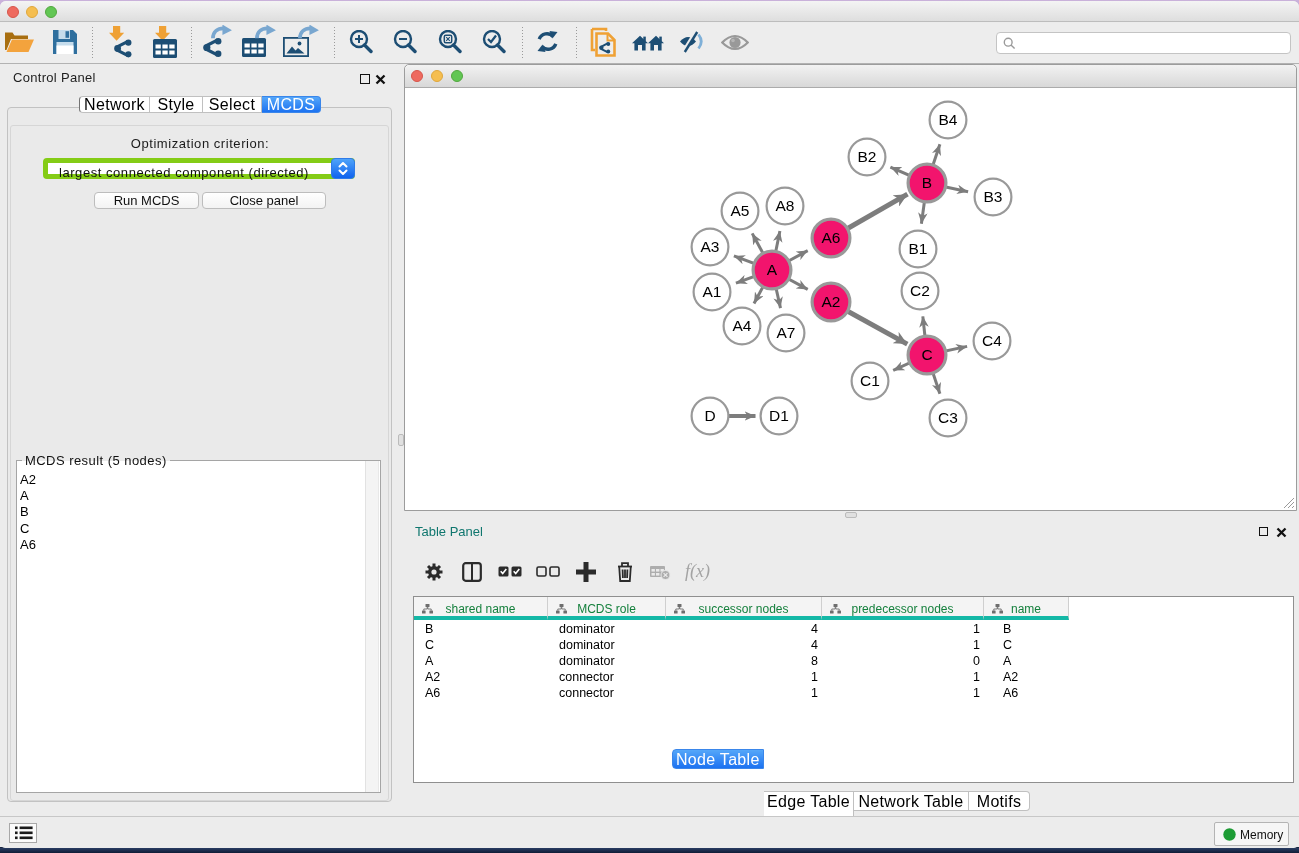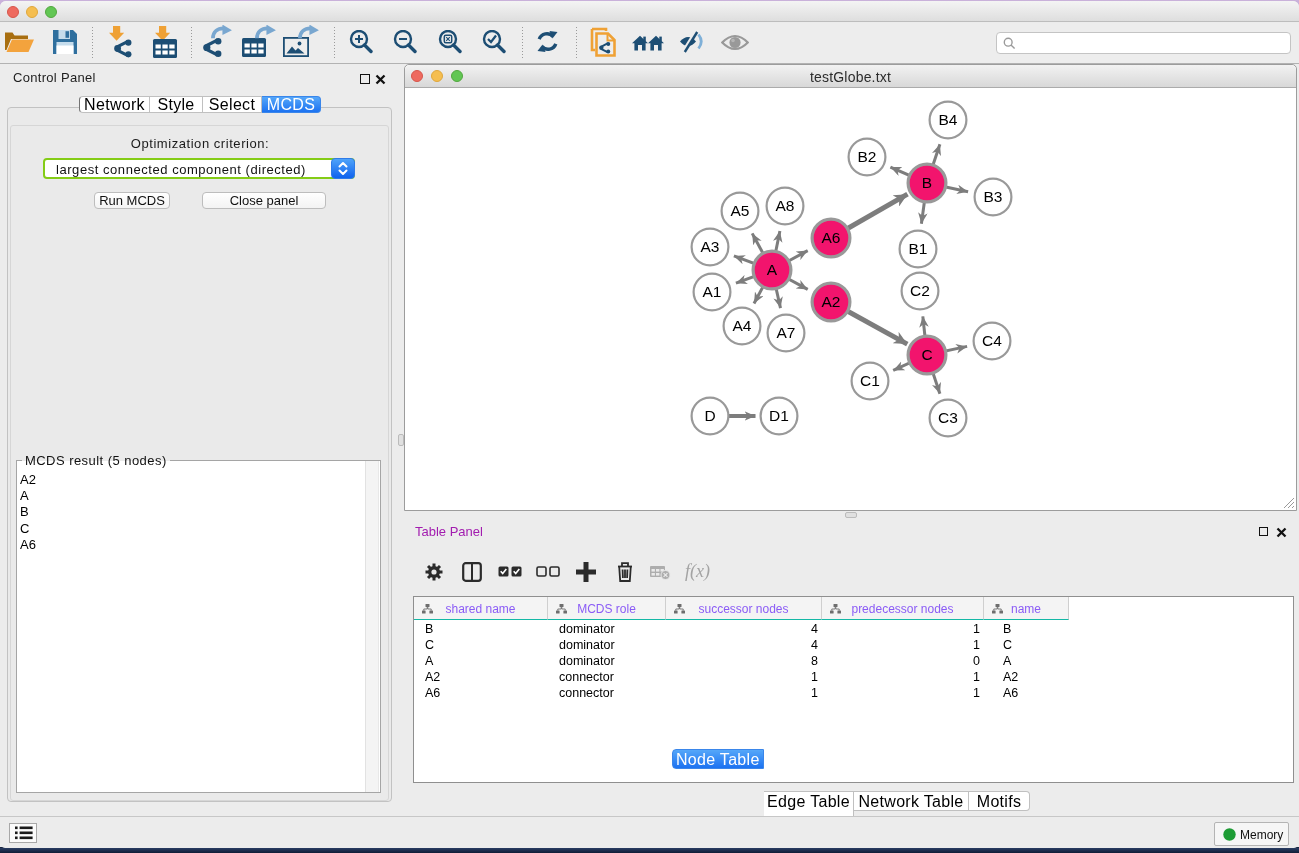--- a/index.html
+++ b/index.html
@@ -20,43 +20,43 @@
 #cp-title{left:13px;top:70px;letter-spacing:0.3px;font-size:13px;color:#1e1e1e}
 #cp-max{left:360px;top:74px;width:10px;height:10px;border:1.5px solid #111}
 #cp-close{left:375px;top:70px;font-size:13px;font-weight:bold;color:#111}
 #cp-pane{left:7px;top:107px;width:385px;height:695px;background:#eaeaea;border:1px solid #c2c2c2;border-radius:4px}
 #cp-pane-in{left:10px;top:125px;width:379px;height:676px;border:1px solid #d6d6d6;border-radius:3px}
 .tab{position:absolute;top:0;height:17px;background:#fff;border:1px solid #c0c0c0;border-left:none;text-align:center;line-height:16px;letter-spacing:0.3px}
 .tab.first{border-left:1px solid #737373;border-radius:4px 0 0 4px}
 .tab.last{border-radius:0 4px 4px 0}
 .tab.sel{background:linear-gradient(180deg,#55a7f9,#1c72f1);color:#fff;border-color:#3a86ea}
 #opt-label{left:8px;top:136px;width:384px;text-align:center;font-size:13px;letter-spacing:0.55px;color:#1b1b1b}
-#dropdown{left:43px;top:158px;width:312px;height:21px;background:#fff;border:2px solid #84cc16;border-radius:4px;font-size:13px;letter-spacing:0.55px;color:#111;line-height:19px;padding-left:11px}
+#dropdown{left:43px;top:158px;width:312px;height:21px;background:#fff;border:5px solid #84cc16;border-radius:4px;font-size:13px;letter-spacing:0.55px;color:#111;line-height:19px;padding-left:11px}
 #dd-cap{left:331px;top:158px;width:24px;height:21px;background:linear-gradient(180deg,#4fa3f9,#1063ee);border-radius:4px;border:1px solid #2f7be8}
 .btn{position:absolute;height:17px;background:linear-gradient(180deg,#ffffff,#f3f3f3);border:1px solid #bdbdbd;border-radius:4px;font-size:13px;color:#111;text-align:center;line-height:15px}
 #grp{left:16px;top:460px;width:365px;height:333px;background:#fff;border:1px solid #a5a5a5}
 #grp-label{left:22px;top:453px;font-size:13px;letter-spacing:0.45px;color:#111;padding:0 3px;background:linear-gradient(180deg,#eaeaea 0 53%,#ffffff 53% 100%)}
 #grp-list{left:20px;top:472px;font-size:13px;line-height:16.2px;color:#000}
 #grp-sb{left:365px;top:461px;width:14px;height:331px;background:#f4f4f4;border-left:1px solid #e2e2e2;border-right:1px solid #e8e8e8}
 
 #vhandle{left:398px;top:434px;width:6px;height:12px;background:#e0e0e0;border:1px solid #bbb;border-radius:2px}
 #hhandle{left:845px;top:512px;width:12px;height:6px;background:#e0e0e0;border:1px solid #bbb;border-radius:2px}
 
 #net{left:404px;top:64px;width:893px;height:447px;background:#fff;border:1px solid #9c9c9c;border-radius:5px 5px 0 0}
 #net-tb{left:0px;top:0px;width:891px;height:23px;background:linear-gradient(180deg,#f2f2f2,#d8d8d8);border-bottom:1px solid #ababab;border-radius:5px 5px 0 0}
 #net .t1{left:6px;background:#ee6a5f;border:1px solid #d6564b}
 #net .t2{left:26px;background:#f5be50;border:1px solid #dfa73c}
 #net .t3{left:46px;background:#62c654;border:1px solid #52a73f}
 #net-title{left:0;top:4px;width:891px;text-align:center;font-size:14px;letter-spacing:0.2px;color:#2c2c2c}
 
-#tp-title{left:415px;top:524px;font-size:13px;color:#a21caf}
+#tp-title{left:415px;top:524px;font-size:13px;color:#0f766e}
 #tp-max{left:1259px;top:527px;width:9px;height:9px;border:1.5px solid #111}
 #tp-close{left:1276px;top:524px;font-size:13px;font-weight:bold;color:#111}
 #tbl{left:413px;top:596px;width:881px;height:187px;background:#fff;border:1px solid #8f8f8f}
-.hd{position:absolute;top:0;height:23px;background:#f4f4f4;border-right:1px solid #cfcfcf;border-bottom:1px solid #14b8a6;font-size:12px;color:#8b5cf6}
+.hd{position:absolute;top:0;height:23px;background:#f4f4f4;border-right:1px solid #cfcfcf;border-bottom:4px solid #14b8a6;font-size:12px;color:#15803d}
 .hd .lbl{position:absolute;left:0;right:0;top:5px;text-align:center}
 .cell{position:absolute;font-size:12.5px;color:#000;height:16px;line-height:16px}
 
 #status{left:0;top:816px;width:1299px;height:31px;background:#ececec;border-top:1px solid #c7c7c7}
 #listbtn{left:9px;top:823px;width:28px;height:20px;background:#fbfbfb;border:1px solid #a8a8a8}
 #membtn{left:1214px;top:822px;width:75px;height:24px;background:#f6f6f6;border:1px solid #b4b4b4;border-radius:2px;font-size:12px;color:#111}
 </style></head>
 <body>
 <div class="abs" id="app">
   <div class="abs" id="titlebar">
@@ -232,35 +232,34 @@
   <div class="abs tab" style="left:203px;top:96px;width:59px">Select</div>
   <div class="abs tab last sel" style="left:262px;top:96px;width:59px">MCDS</div>
   <div class="abs" id="opt-label">Optimization criterion:</div>
   <div class="abs" id="dropdown">largest connected component (directed)</div>
   <div class="abs" id="dd-cap">
     <svg width="22" height="19" viewBox="0 0 22 19" style="position:absolute;left:0;top:0">
       <path d="M7.5,7.5 L11,4 L14.5,7.5" fill="none" stroke="#fff" stroke-width="2" stroke-linecap="round" stroke-linejoin="round"></path>
       <path d="M7.5,11.5 L11,15 L14.5,11.5" fill="none" stroke="#fff" stroke-width="2" stroke-linecap="round" stroke-linejoin="round"></path>
     </svg>
   </div>
-  <div class="abs btn" style="left:94px;top:192px;width:76px">Run MCDS</div>
+  <div class="abs btn" style="left:94px;top:192px;width:105px">Run MCDS</div>
   <div class="abs btn" style="left:202px;top:192px;width:124px">Close panel</div>
   <div class="abs" id="grp"></div>
   <div class="abs" id="grp-sb"></div>
   <div class="abs" id="grp-label">MCDS result (5 nodes)</div>
   <div class="abs" id="grp-list">A2<br>A<br>B<br>C<br>A6</div>
   <div class="abs" id="vhandle"></div>
 
   <div class="abs" id="net">
     <div class="abs" id="net-tb">
       <div class="abs tl t1"></div>
       <div class="abs tl t2"></div>
       <div class="abs tl t3"></div>
     </div>
-    <div class="abs" id="net-title">testGlobe.txt</div>
     <svg class="abs" style="right:1px;bottom:1px" width="14" height="14">
       <g stroke="#9a9a9a" stroke-width="1">
         <line x1="13" y1="3" x2="3" y2="13"></line>
         <line x1="13" y1="7" x2="7" y2="13"></line>
         <line x1="13" y1="11" x2="11" y2="13"></line>
       </g>
     </svg>
   </div>
   <svg width="893" height="424" viewBox="0 0 893 424" style="position:absolute;left:405px;top:87px">
 <defs>

